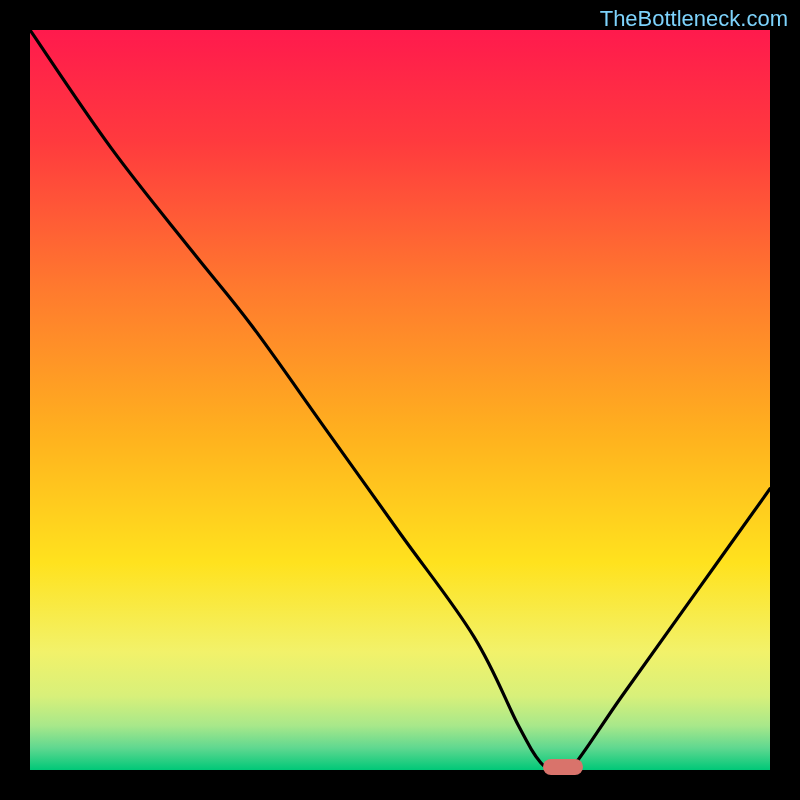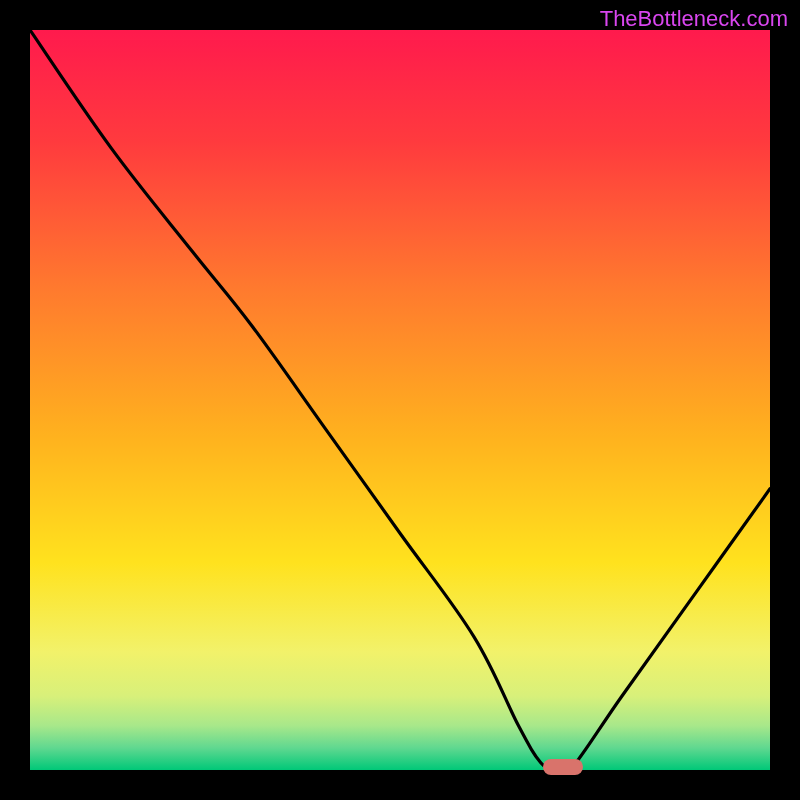--- a/index.html
+++ b/index.html
@@ -8,21 +8,21 @@
     height: 800px;
     background: #000;
     font-family: Arial, sans-serif;
     position: relative;
     overflow: hidden;
   }
   .watermark {
     position: absolute;
     top: 6px;
     right: 12px;
-    color: #d946ef;
+    color: #7dd3fc;
     font-size: 22px;
     font-weight: 500;
     z-index: 10;
   }
   .plot-area {
     position: absolute;
     top: 30px;
     left: 30px;
     width: 740px;
     height: 740px;

